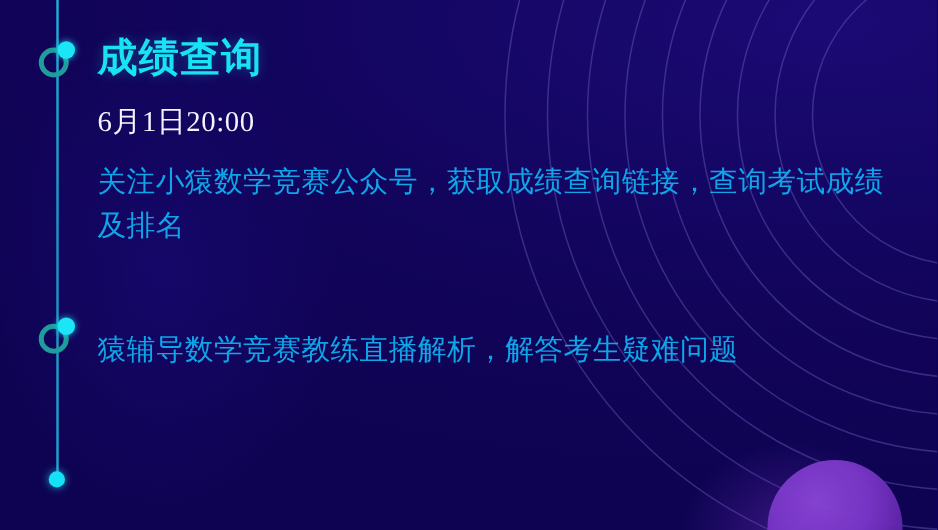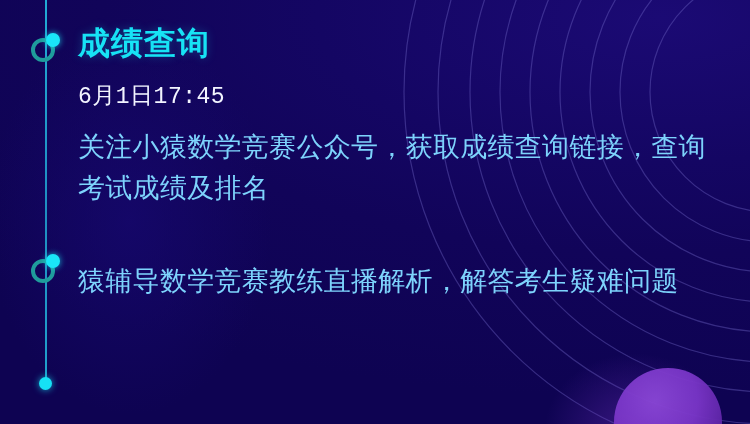--- a/index.html
+++ b/index.html
@@ -6,21 +6,21 @@
     margin: 0;
     padding: 0;
     background: #0d0359;
   }
   #poster {
     position: relative;
     width: 750px;
     height: 424px;
     overflow: hidden;
     background: #120560;
-    font-family: Liberation Mono, monospace;
+    font-family: Liberation Serif, serif;
     -webkit-font-smoothing: antialiased;
   }
 
   
   .bg-base {
     position: absolute;
     inset: 0;
     background:
       radial-gradient(120% 90% at 88% 4%, #1b0a74 0%, #140663 38%, #110459 62%, #0e0352 100%),
       linear-gradient(160deg, #140663 0%, #10045a 55%, #0d0350 100%);
@@ -137,22 +137,22 @@
   }
   .entry-time {
     color: #f2f4ff;
     font-size: 23px;
     line-height: 1;
     margin: 0;
     padding-top: 24px;
     letter-spacing: .5px;
   }
   .entry-desc {
-    color: #7dd3fc;
-    font-size: 27px;
+    color: #0ea5e9;
+    font-size: 23px;
     line-height: 1.52;
     margin: 0;
     padding-top: 20px;
     padding-right: 38px;
     letter-spacing: .3px;
   }
 </style>
 </head>
 <body>
 
@@ -183,21 +183,21 @@
   <div class="timeline-line"></div>
   <div class="timeline-end-dot"></div>
 
   <div class="entry entry-1">
     <div class="node-icon">
       <span class="ring"></span>
       <span class="dot"></span>
     </div>
     <div class="entry-body">
       <h2 class="entry-title">成绩查询</h2>
-      <p class="entry-time">6月1日17:45</p>
+      <p class="entry-time">6月1日20:00</p>
       <p class="entry-desc">关注小猿数学竞赛公众号，获取成绩查询链接，查询考试成绩及排名</p>
     </div>
   </div>
 
   <div class="entry entry-2">
     <div class="node-icon">
       <span class="ring"></span>
       <span class="dot"></span>
     </div>
     <div class="entry-body">

